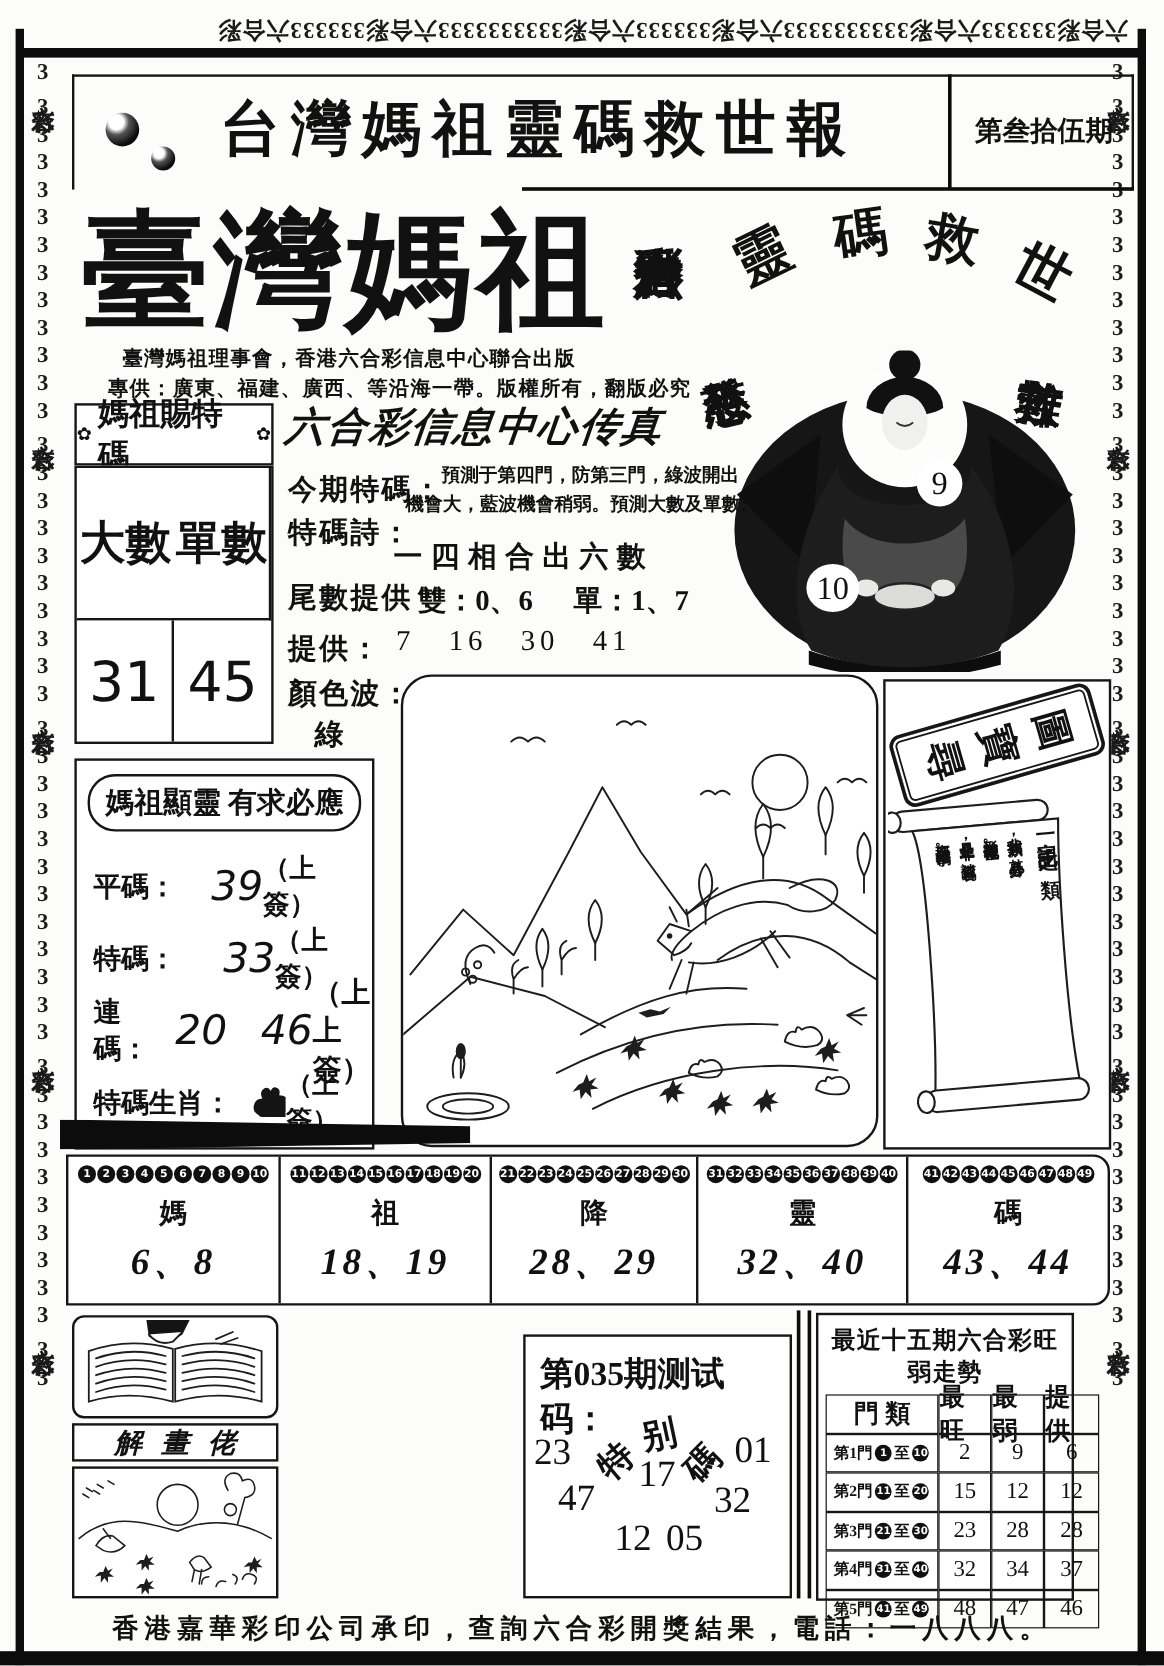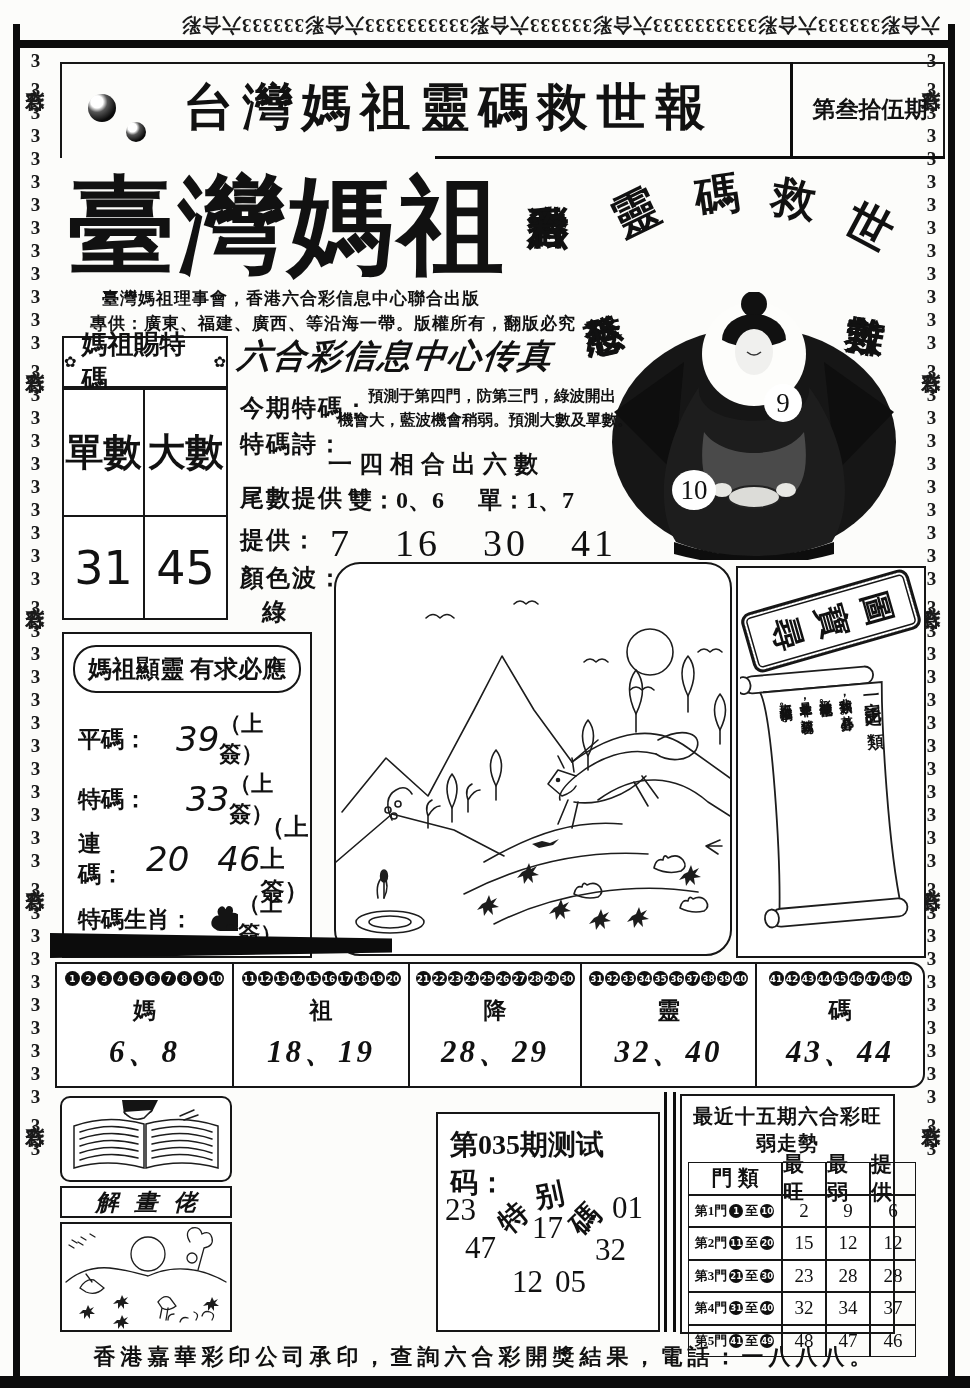--- a/index.html
+++ b/index.html
@@ -87,22 +87,22 @@
   <div class="abs vtext" style="left:830px;top:286px;height:215px;font-size:38px;font-weight:bold;transform:rotate(9deg);">救苦救難</div>
   <div class="abs" style="left:764px;top:384px;width:38px;height:38px;border-radius:50%;background:#fff;display:flex;align-items:center;justify-content:center;font-size:27px;">9</div>
   <div class="abs" style="left:672px;top:470px;width:44px;height:40px;border-radius:50%;background:#fff;display:flex;align-items:center;justify-content:center;font-size:27px;">10</div>
 
   <div class="box" style="left:62px;top:336px;width:166px;height:52px;display:flex;align-items:center;justify-content:center;gap:5px;">
     <span style="font-size:15px;">✿</span>
     <span style="font-size:26px;font-weight:bold;">媽祖賜特碼</span>
     <span style="font-size:15px;">✿</span>
   </div>
   <div class="box" style="left:62px;top:388px;width:166px;height:232px;display:grid;grid-template-columns:1fr 1fr;grid-template-rows:127px 1fr;">
+    <div style="border-bottom:2.5px solid #161616;display:flex;align-items:center;justify-content:center;font-size:38px;font-weight:900;">大數</div>
     <div style="border-right:2.5px solid #161616;border-bottom:2.5px solid #161616;display:flex;align-items:center;justify-content:center;font-size:38px;font-weight:900;">單數</div>
-    <div style="border-bottom:2.5px solid #161616;display:flex;align-items:center;justify-content:center;font-size:38px;font-weight:900;">大數</div>
     <div style="border-right:2.5px solid #161616;display:flex;align-items:center;justify-content:center;font:46px 'DejaVu Sans',sans-serif;">31</div>
     <div style="display:flex;align-items:center;justify-content:center;font:46px 'DejaVu Sans',sans-serif;">45</div>
   </div>
 
   <div class="box thin" style="left:62px;top:632px;width:250px;height:326px;">
     <div style="margin:11px auto 0;width:224px;height:44px;border:2.5px solid #161616;border-radius:23px;display:flex;align-items:center;justify-content:center;">
       <span style="font-size:24px;font-weight:900;">媽祖顯靈  有求必應</span>
     </div>
     <div class="m-row" style="margin-top:16px;">
       <span class="m-label">平碼：</span>
@@ -133,21 +133,21 @@
   <div class="abs" style="left:238px;top:334px;font-size:33px;font-weight:900;font-style:italic;letter-spacing:2px;transform:skewX(-6deg);">六合彩信息中心传真</div>
   <div class="fax-label" style="left:240px;top:392px;">今期特碼：</div>
   <div class="fax-small" style="left:368px;top:386px;">預測于第四門，防第三門，綠波開出</div>
   <div class="fax-small" style="left:338px;top:410px;">機會大，藍波機會稍弱。預測大數及單數。</div>
   <div class="fax-label" style="left:240px;top:428px;">特碼詩：</div>
   <div class="abs" style="left:328px;top:448px;font-size:24px;font-weight:bold;letter-spacing:7px;">一四相合出六數</div>
   <div class="fax-label" style="left:240px;top:482px;">尾數提供：</div>
   <div class="abs" style="left:348px;top:484px;font-size:24px;font-weight:bold;">雙：0、6</div>
   <div class="abs" style="left:478px;top:484px;font-size:24px;font-weight:bold;">單：1、7</div>
   <div class="fax-label" style="left:240px;top:524px;">提供：</div>
-  <div class="abs" style="left:330px;top:518px;font-size:38px;letter-spacing:4px;">7　16　30　41</div>
+  <div class="abs" style="left:330px;top:518px;font-size:24px;letter-spacing:4px;">7　16　30　41</div>
   <div class="fax-label" style="left:240px;top:562px;">顏色波：</div>
   <div class="abs" style="left:262px;top:596px;font-size:24px;font-weight:bold;">綠</div>
 
   <div class="box" style="left:334px;top:562px;width:398px;height:394px;border-radius:26px;overflow:hidden;">
     <svg width="394" height="390" viewBox="0 0 394 390">
       <g stroke="#1d1d1d" fill="none" stroke-width="1.6" stroke-linecap="round" stroke-linejoin="round">
         <circle cx="314" cy="88" r="23"></circle>
         <path d="M90,54 q7,-7 14,0 q7,-7 14,0"></path>
         <path d="M178,40 q6,-6 12,0 q6,-6 12,0"></path>
         <path d="M248,98 q6,-6 12,0 q6,-6 12,0"></path>

